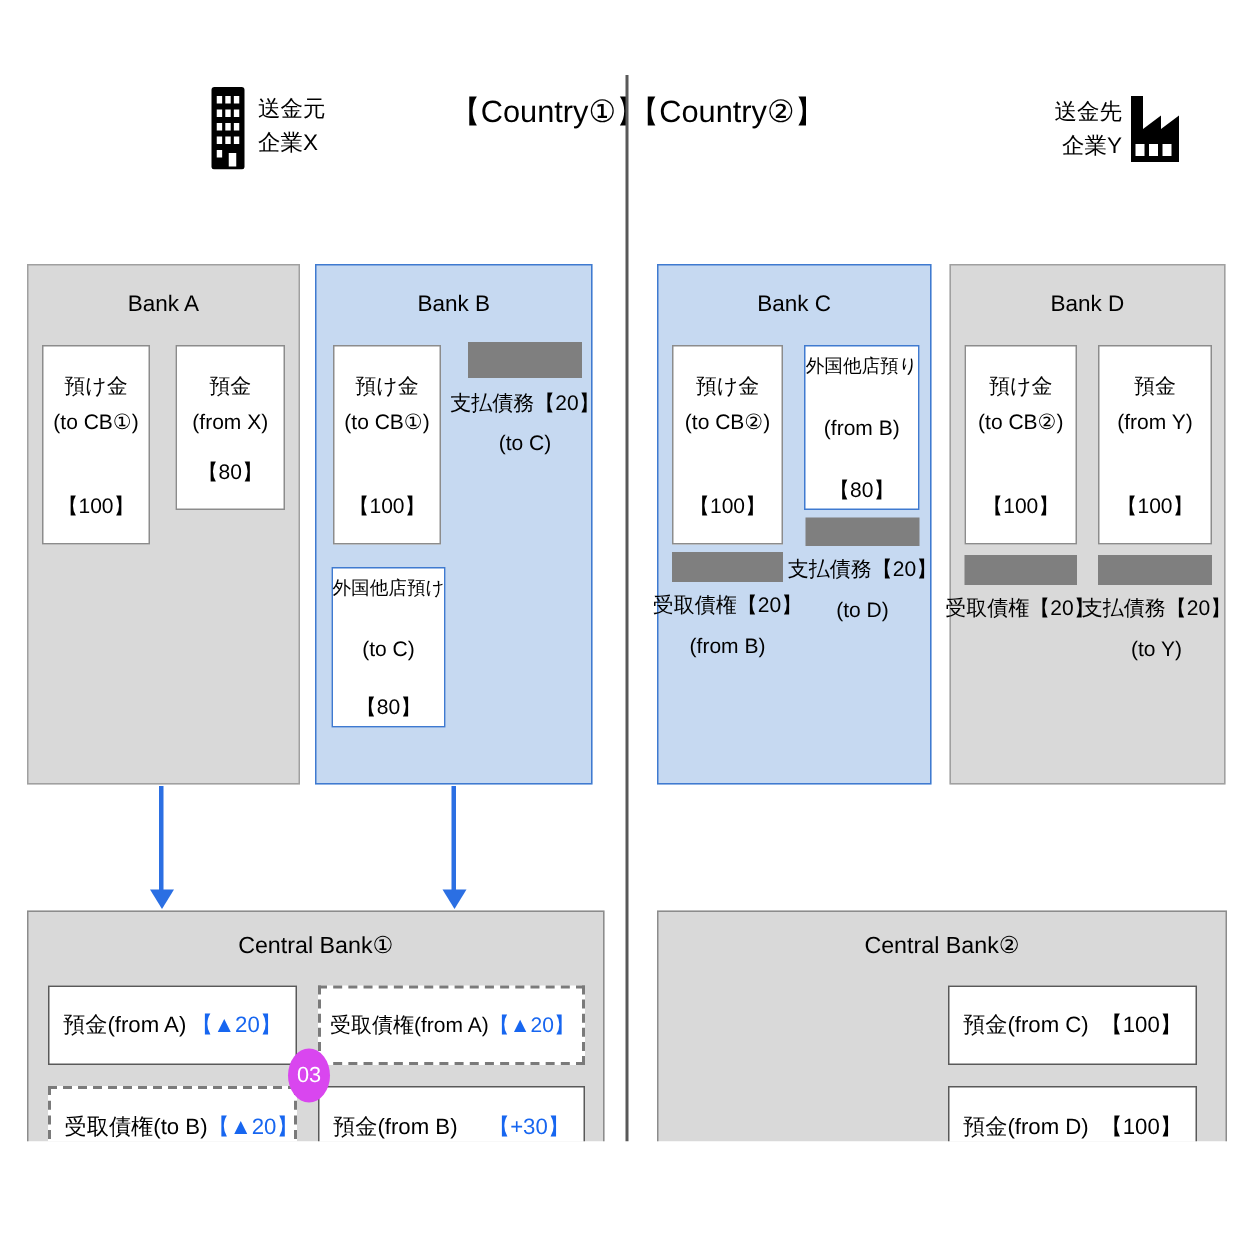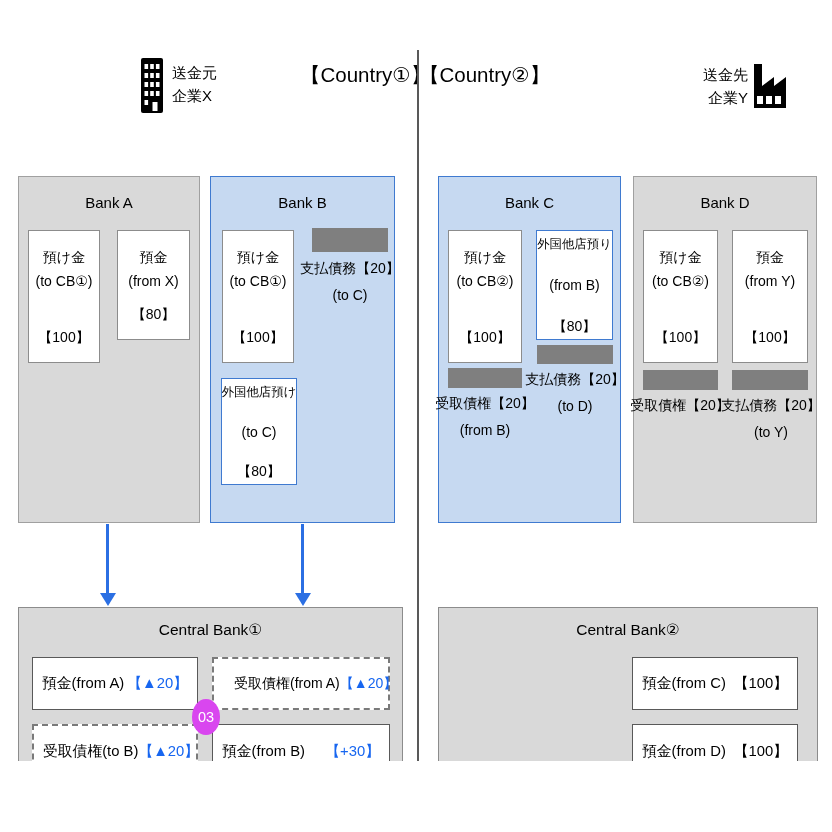--- a/index.html
+++ b/index.html
@@ -34,21 +34,21 @@
                 border-top:13px solid #2b6fe3;}
   
   .cb{position:absolute;background:#d9d9d9;border:1.6px solid #8c8c8c;box-sizing:border-box;}
   .cb-title{position:absolute;top:13px;left:0;width:100%;text-align:center;font-size:15.5px;}
   .entry{position:absolute;background:#fff;box-sizing:border-box;display:flex;align-items:center;
          justify-content:space-between;padding:0 9px;font-size:14.8px;white-space:nowrap;}
   .entry.solid{border:1.2px solid #595959;}
   .entry.dashed{border:2px dashed #7a7a7a;}
   .entry .v{color:#1766f0;}
   .entry .vk{color:#000;}
-  .entry.small{font-size:14px;padding:0 20px;}
+  .entry.small{font-size:14px;padding:0 6px;}
   .badge{position:absolute;left:192px;top:699px;width:28px;height:36px;border-radius:50%;
          background:#d946ef;color:#fff;font-size:14.5px;display:flex;align-items:center;justify-content:center;z-index:5;}
   svg{display:block;}
 </style>
 </head>
 <body>
 
 <div class="canvas">
 
   <div class="abs" style="left:140px;top:58px;">

